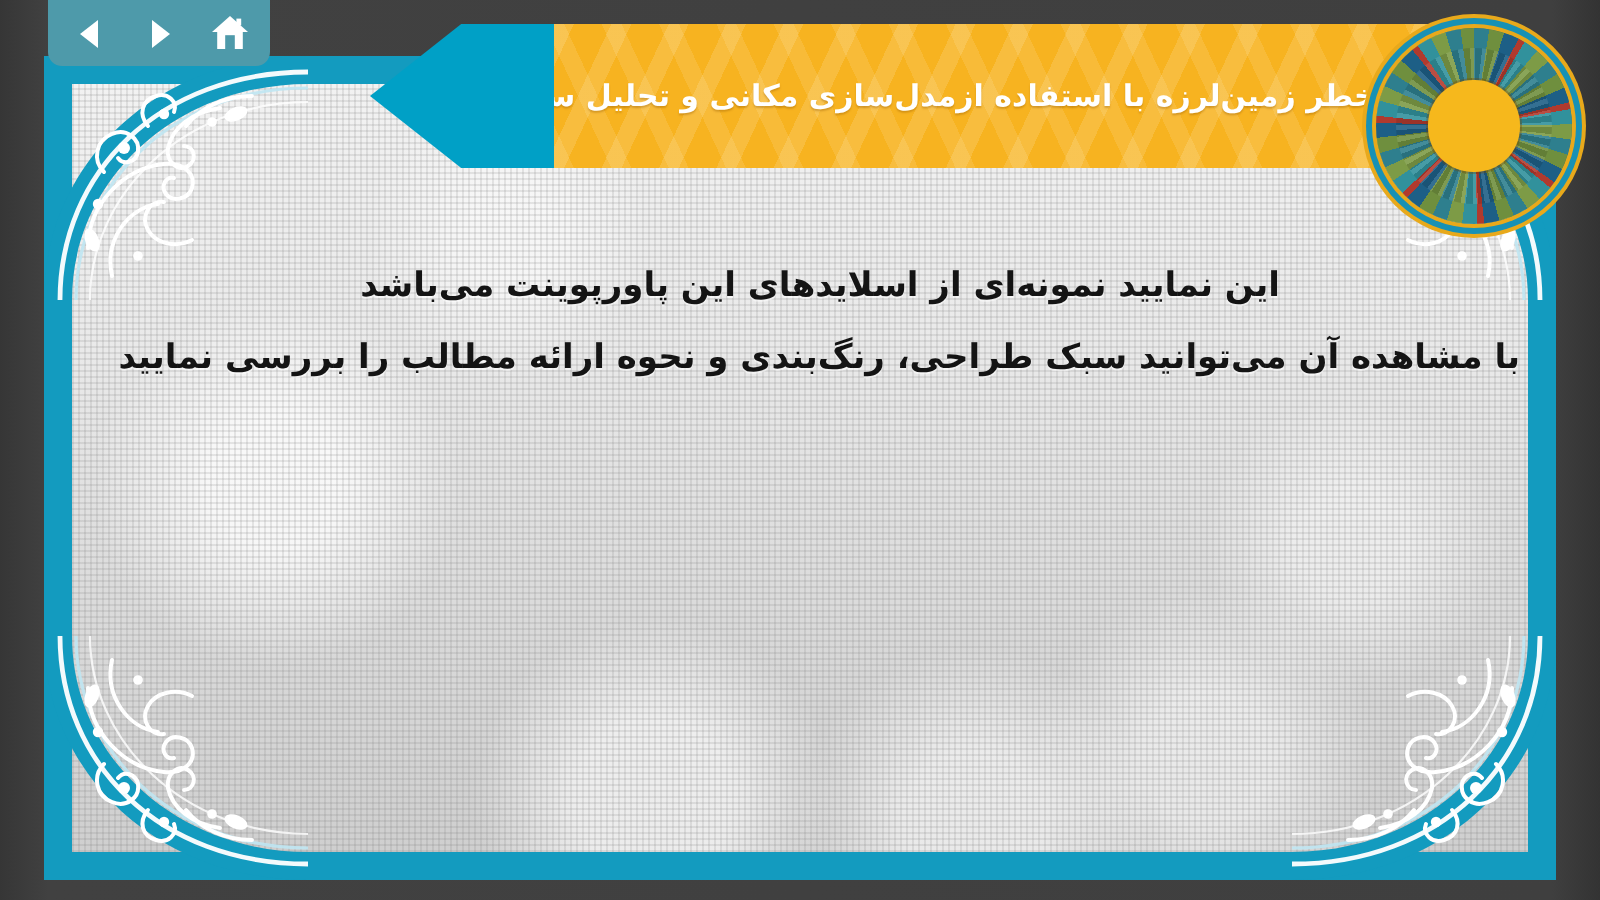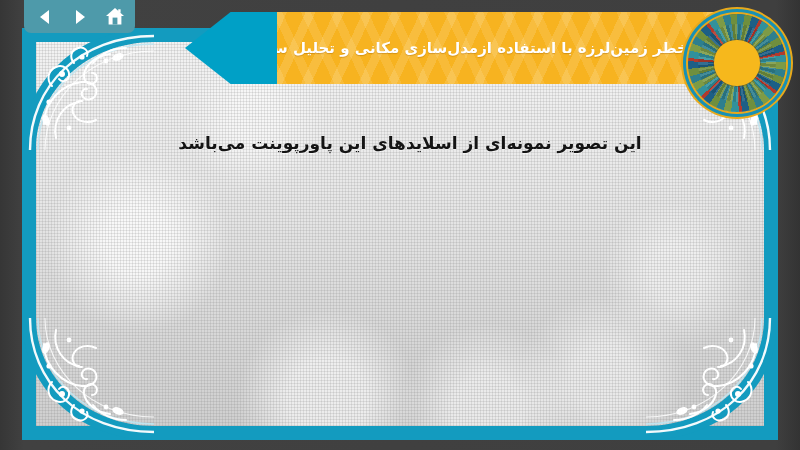--- a/index.html
+++ b/index.html
@@ -288,21 +288,22 @@
       <div class="titletext">
         <span>کامل پهنه‌بندی خطر زمین‌لرزه با استفاده از</span>
         <span>مدل‌سازی مکانی و تحلیل سلسله‌بررسی</span>
       </div>
     </div>
   </div>
 
   <div class="medallion"></div>
 
   <div class="content">
-    <p class="l1">این تصویر نمونه‌ای از اسلایدهای این پاورپوینت می‌باشد</p>
+    <p class="l1">این نمایید نمونه‌ای از اسلایدهای این پاورپوینت می‌باشد</p>
+    <p class="l2">با مشاهده آن می‌توانید سبک طراحی، رنگ‌بندی و نحوه ارائه مطالب را بررسی نمایید</p>
   </div>
 
   <div class="navbar">
     <div class="navbtn">
       <span>
         <svg width="18" height="18" viewBox="0 0 18 18">
             <path d="M13 2 L4 9 L13 16 Z" fill="#ffffff"></path>
           </svg>
       </span>
     </div>

